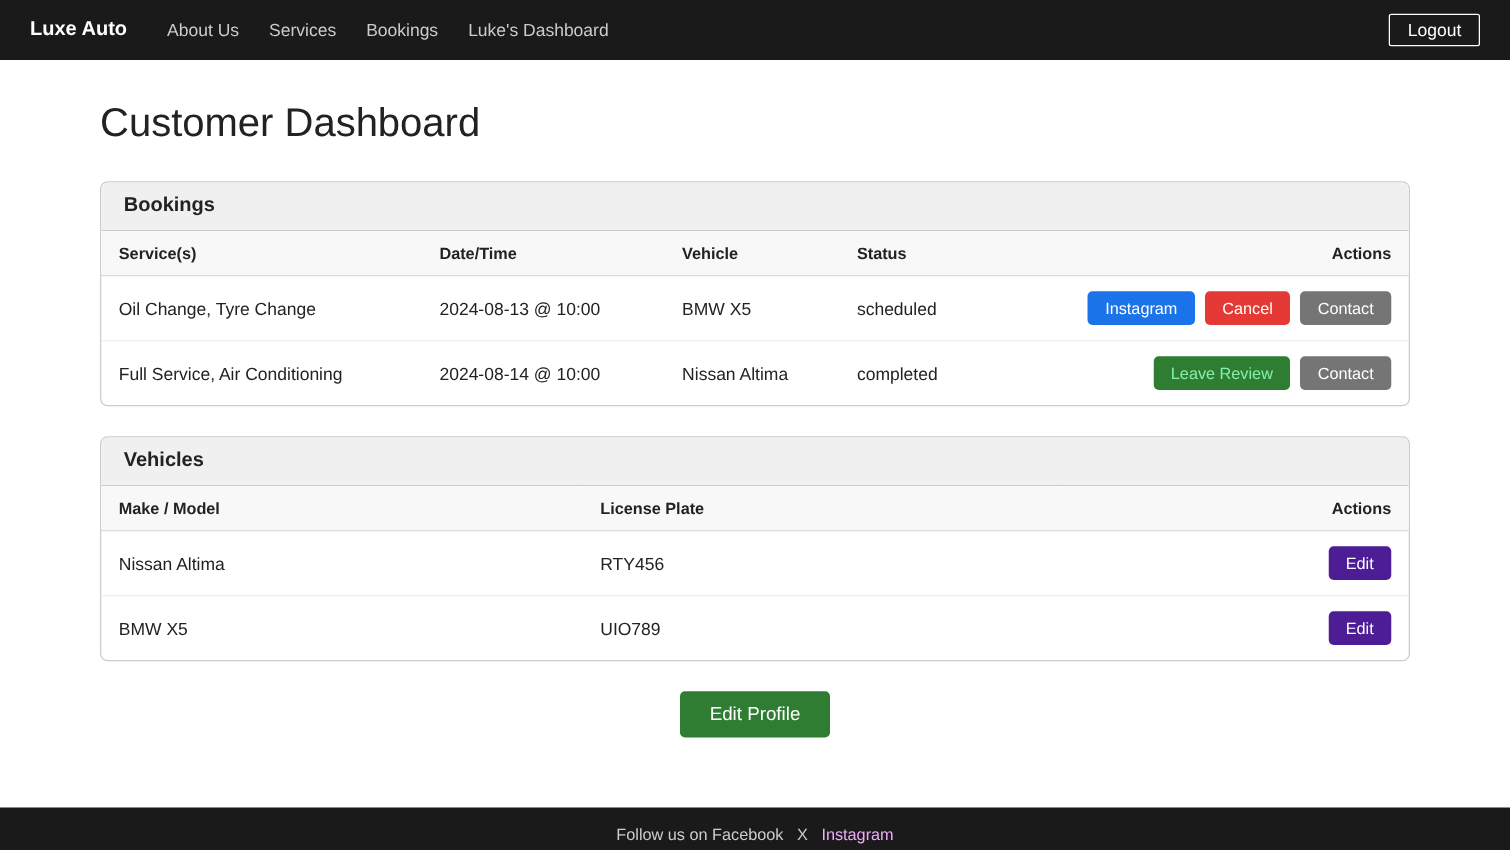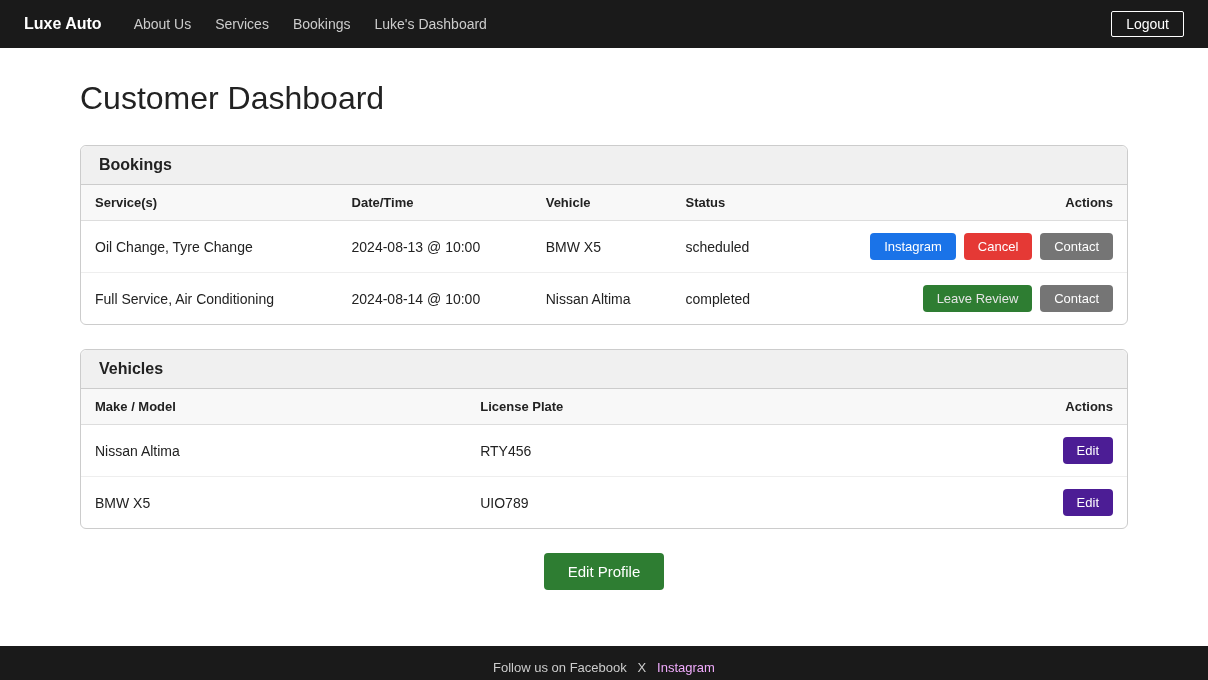--- a/index.html
+++ b/index.html
@@ -97,21 +97,21 @@
       padding: 6px 14px;
       border: none;
       border-radius: 4px;
       cursor: pointer;
       font-size: 13px;
       margin-left: 4px;
     }
     .btn-blue { background: #1a73e8; color: #fff; }
     .btn-red { background: #e53935; color: #fff; }
     .btn-gray { background: #757575; color: #fff; }
-    .btn-green { background: #2e7d32; color: #e5e5e5; }
+    .btn-green { background: #2e7d32; color: #86efac; }
     .btn-yellow { background: #4c1d95; color: #fff; }
     .btn-green-primary {
       background: #2e7d32;
       color: #fff;
       padding: 10px 24px;
       font-size: 15px;
       border: none;
       border-radius: 4px;
       cursor: pointer;
       display: block;

